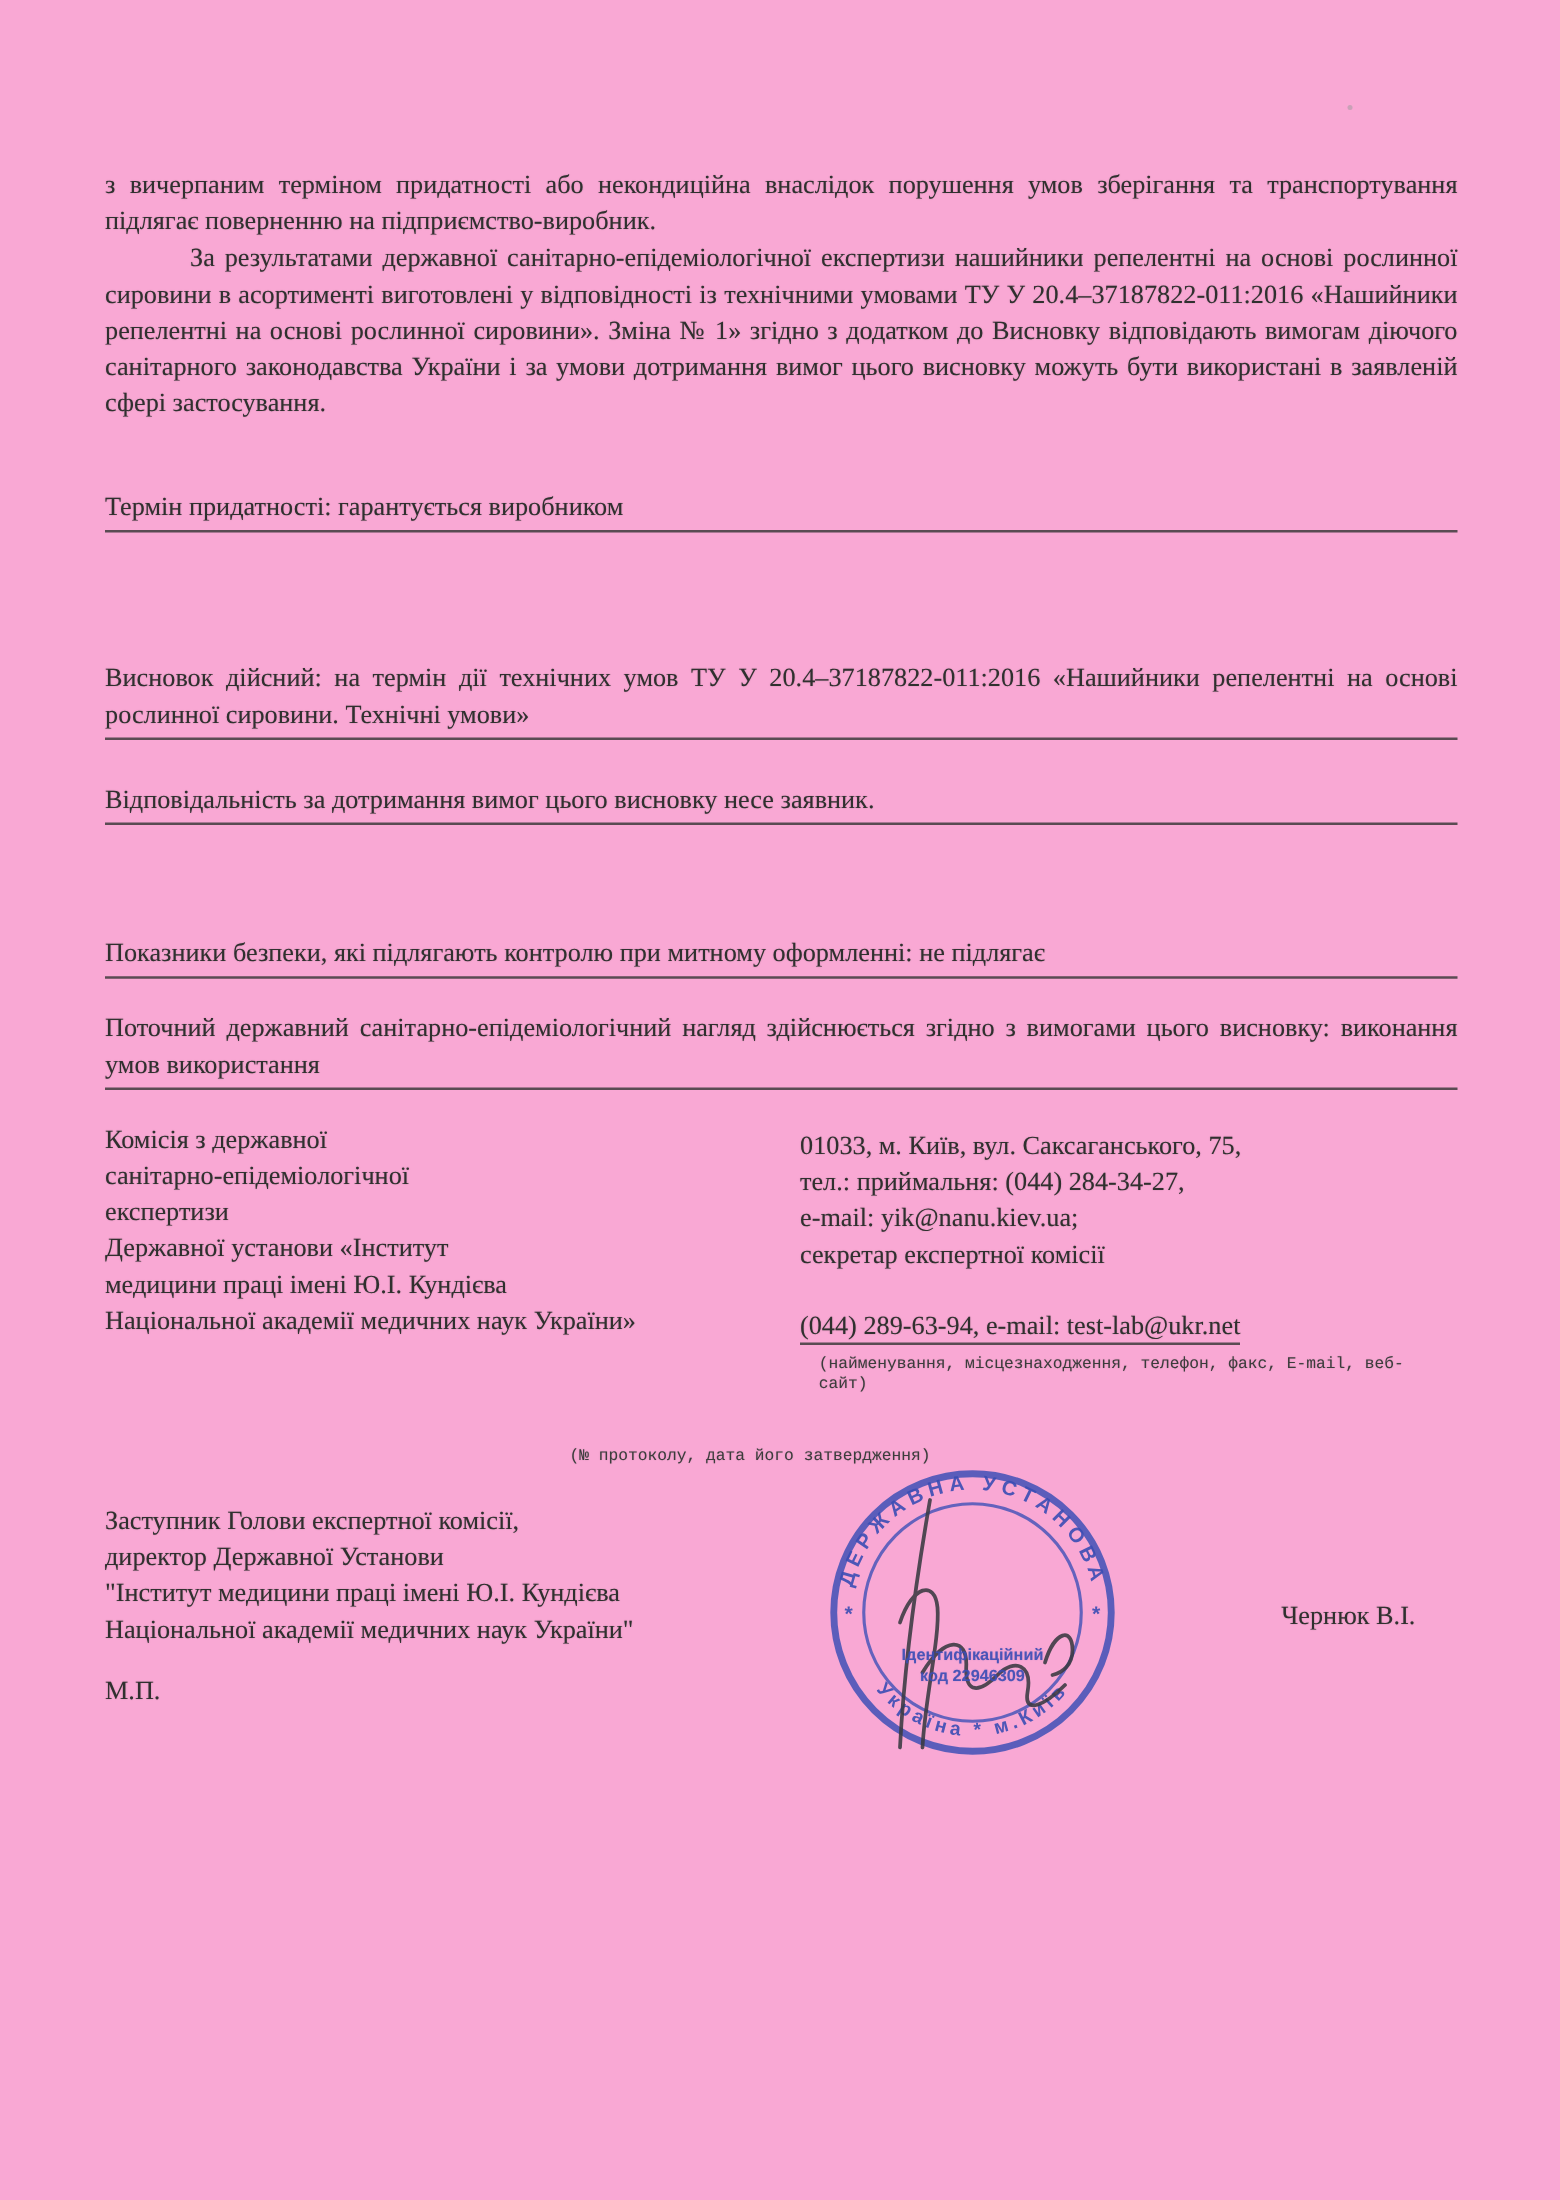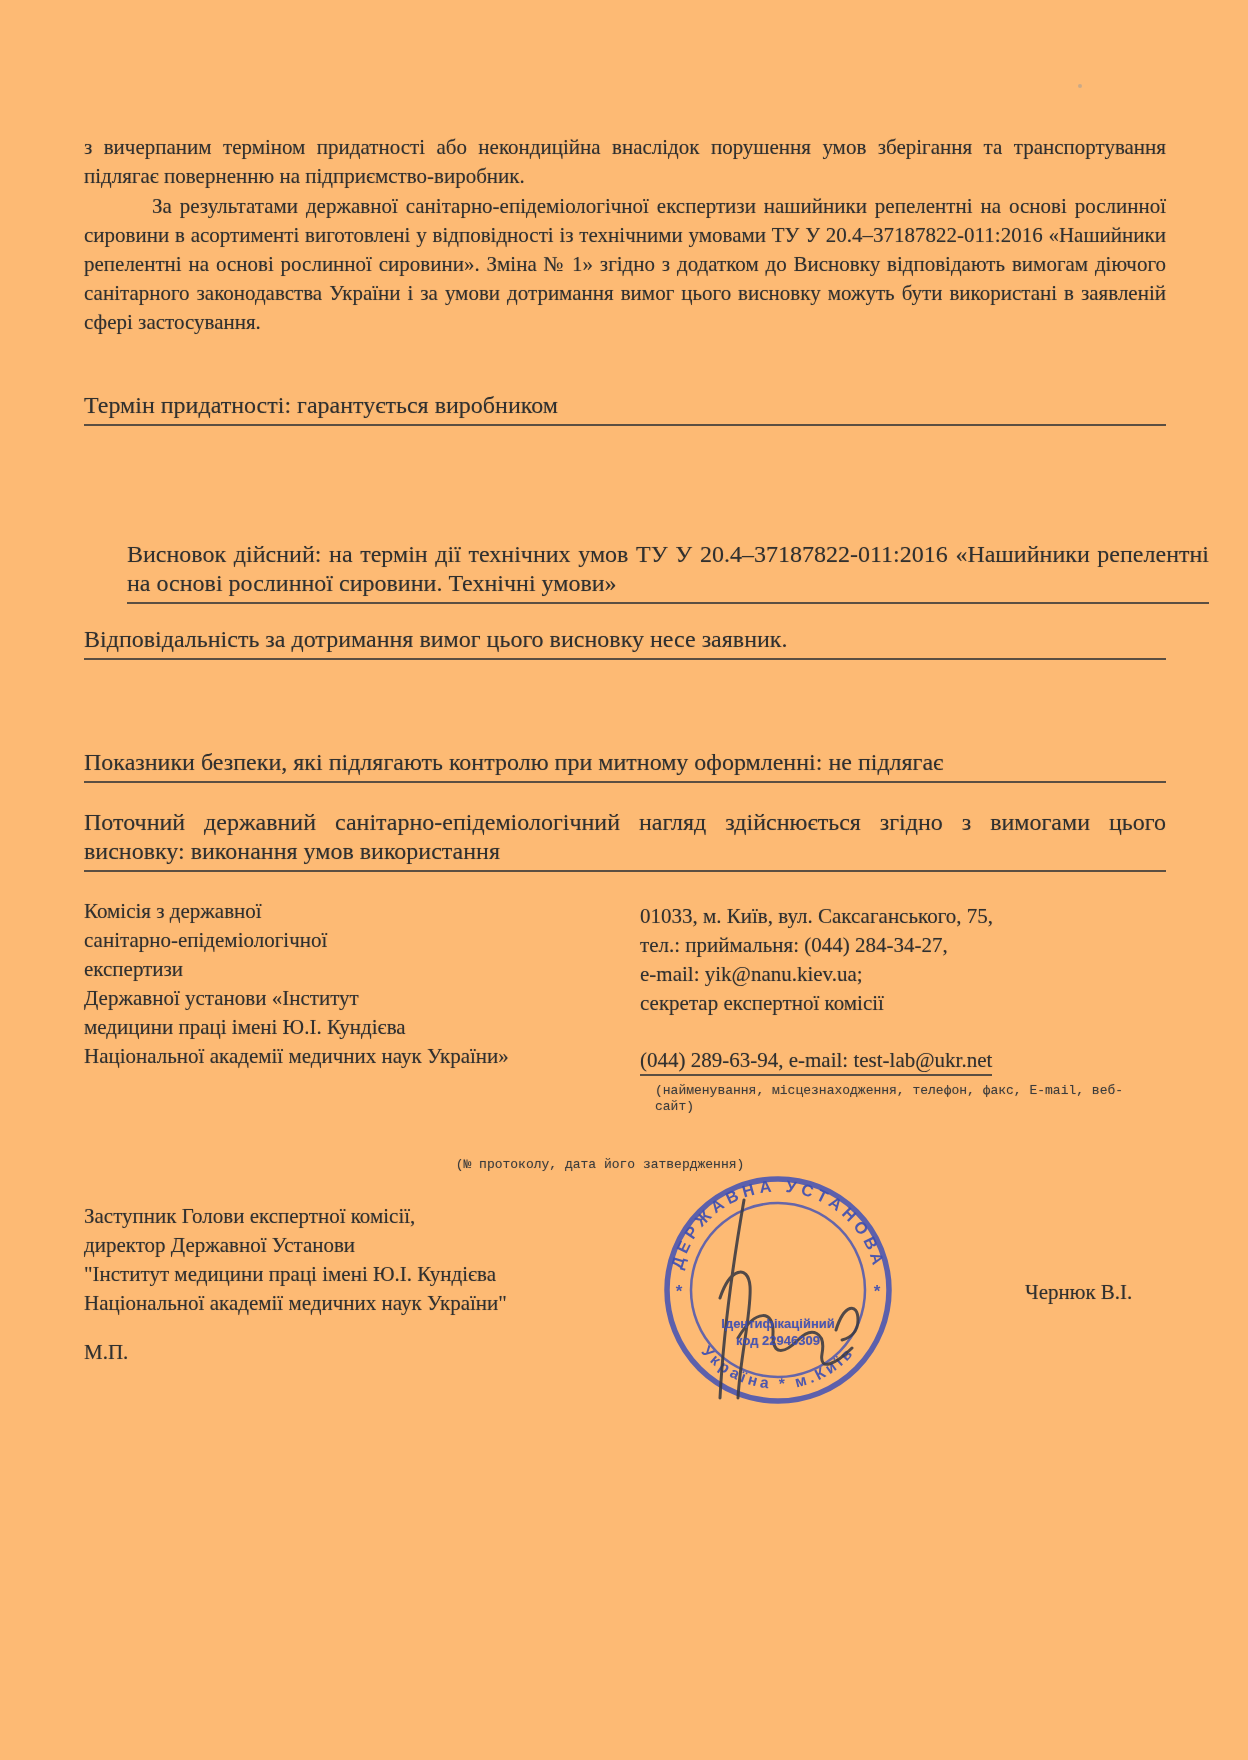--- a/index.html
+++ b/index.html
@@ -1,33 +1,33 @@
 <!DOCTYPE html>
 <html lang="uk"><head>
 <meta charset="utf-8">
 <style>
   html,body{margin:0;padding:0;background:#e9e9e9;}
   .page{
     position:relative;
     width:1248px;height:1760px;
-    background:#fdba74;
+    background:#f9a8d4;
     font-family:"Liberation Serif","DejaVu Serif",serif;
     color:#30302f;
     overflow:hidden;
   }
   .txt{
     position:absolute;
     font-size:21px;line-height:29px;
     text-shadow:0 0 1px rgba(48,48,48,.38);
   }
   .just{text-align:justify;}
   .ml{white-space:pre-line;}
   .field{
     position:absolute;left:84px;width:1082px;
-    font-size:24px;line-height:29px;
+    font-size:21px;line-height:29px;
     border-bottom:2px solid rgba(55,55,55,.82);
     padding-bottom:4px;
     text-shadow:0 0 1px rgba(48,48,48,.38);
   }
   .small-cap{
     position:absolute;font-size:13px;line-height:16px;color:#3c3c3c;
     text-shadow:0 0 1px rgba(60,60,60,.3);
     font-family:Liberation Mono, monospace;
   }
   .uline{border-bottom:2px solid rgba(55,55,55,.82);padding-bottom:2px;font-family:Liberation Serif, serif;}
@@ -64,21 +64,21 @@
 
   <div class="speck" style="left:1078px;top:84px;"></div>
 
   <div class="txt just" style="left:84px;top:133px;width:1082px;">з вичерпаним терміном придатності або некондиційна внаслідок порушення умов зберігання та транспортування підлягає поверненню на підприємство-виробник.</div>
 
   <div class="txt just" style="left:84px;top:192px;width:1082px;text-indent:68px;">За результатами державної санітарно-епідеміологічної експертизи нашийники репелентні на основі рослинної сировини в асортименті виготовлені у відповідності із технічними умовами ТУ У 20.4–37187822-011:2016 «Нашийники репелентні на основі рослинної сировини». Зміна № 1» згідно з додатком до Висновку відповідають вимогам діючого санітарного законодавства України і за умови дотримання вимог цього висновку можуть бути використані в заявленій сфері застосування.</div>
 
   <div class="field" style="top:391px;">Термін придатності: гарантується виробником</div>
 
 
-  <div class="field just" style="top:540px;margin-left:43px;">Висновок дійсний: на термін дії технічних умов ТУ У 20.4–37187822-011:2016 «Нашийники репелентні на основі рослинної сировини. Технічні умови»</div>
+  <div class="field just" style="top:528px;">Висновок дійсний: на термін дії технічних умов ТУ У 20.4–37187822-011:2016 «Нашийники репелентні на основі рослинної сировини. Технічні умови»</div>
 
   <div class="field" style="top:625px;">Відповідальність за дотримання вимог цього висновку несе заявник.</div>
 
 
   <div class="field" style="top:748px;">Показники безпеки, які підлягають контролю при митному оформленні: не підлягає</div>
 
   <div class="field just" style="top:808px;">Поточний державний санітарно-епідеміологічний нагляд здійснюється згідно з вимогами цього висновку: виконання умов використання</div>
 
   <div class="txt ml" style="left:84px;top:897px;width:520px;">Комісія з державної
 санітарно-епідеміологічної

